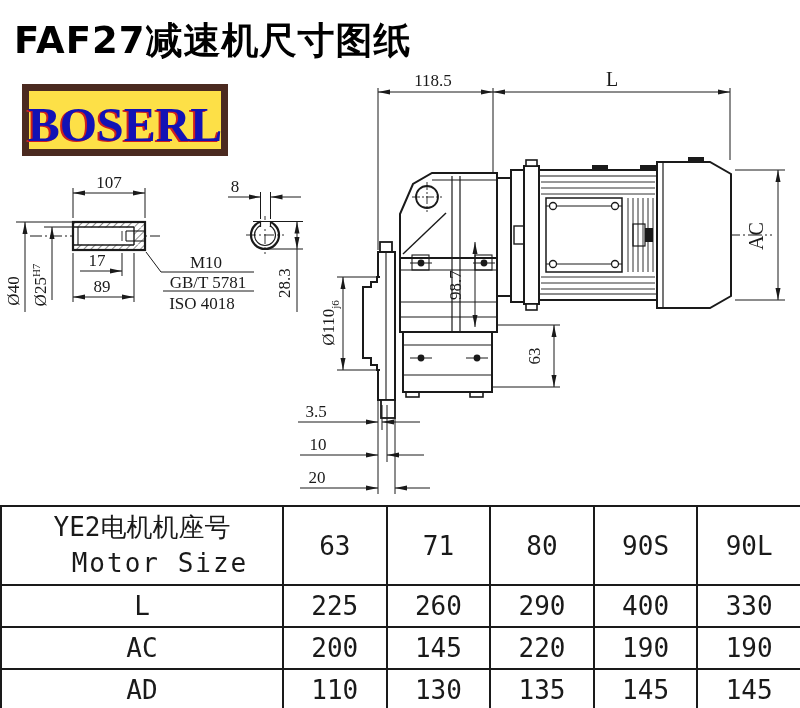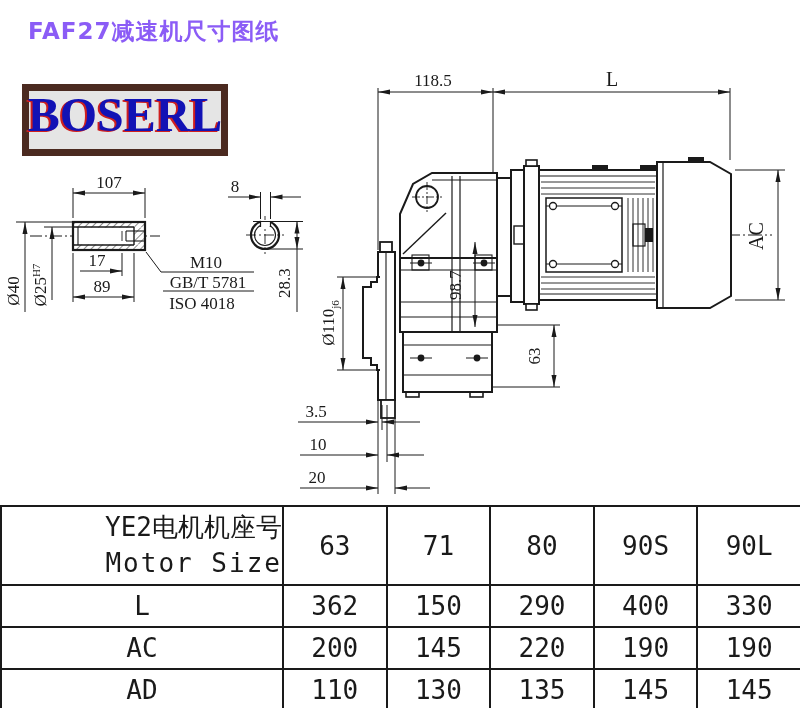--- a/index.html
+++ b/index.html
@@ -1,28 +1,28 @@
 <!DOCTYPE html>
 <html><head>
 <meta charset="utf-8">
 <style>
   html,body{margin:0;padding:0;}
   body{
     width:800px;height:708px;position:relative;background:#ffffff;
     font-family:"DejaVu Sans",sans-serif;color:#1a1a1a;overflow:hidden;
   }
   .title{
-    position:absolute;left:28px;top:16px;
-    font-size:23px;font-weight:bold;letter-spacing:1px;color:#8b5cf6;
+    position:absolute;left:14px;top:16px;
+    font-size:37px;font-weight:bold;letter-spacing:1px;color:#000000;
     font-family:"DejaVu Sans",sans-serif;
   }
   .logo-box{
     position:absolute;left:22px;top:84px;width:192px;height:58px;
-    border:7px solid #4b2a20;background:#e5e5e5;
-    display:flex;align-items:flex-start;justify-content:center;
+    border:7px solid #4b2a20;background:#fde047;
+    display:flex;align-items:flex-end;justify-content:center;
   }
   .logo-text{
     font-family:"Liberation Serif",serif;font-weight:bold;font-size:48px;
     color:#1212b5;text-shadow:-2px 1px 0 #cf1f1f;line-height:1;
   }
   svg text{font-family:"Liberation Serif",serif;fill:#1a1a1a;}
   .dim{font-size:17px;}
   .dim-big{font-size:20px;}
   .dim-small{font-size:11px;}
   .drawing{position:absolute;left:0;top:0;}
@@ -30,21 +30,21 @@
     position:absolute;left:0;top:505px;width:800px;height:203px;
     border-collapse:collapse;table-layout:fixed;background:#fff;
   }
   table.spec td{
     border:2px solid #1a1a1a;text-align:center;vertical-align:middle;
     font-family:"DejaVu Sans Mono","DejaVu Sans",monospace;
     font-size:26px;color:#1a1a1a;padding:0;
   }
   table.spec tr.hdr td{height:77px;}
   table.spec tr.datarow td{height:40px;}
-  .hdr-cell div{line-height:1.35;text-align:right;}
+  .hdr-cell div{line-height:1.35;}
   .hdr-en{letter-spacing:2px;padding-left:36px;}
   col.c0{width:282px;}
   col.cn{width:103.6px;}
 </style>
 </head>
 <body>
 
 <div class="title">FAF27减速机尺寸图纸</div>
 
 <div class="logo-box">
@@ -273,22 +273,22 @@
       <div class="hdr-en">Motor Size</div>
     </td>
     <td>63</td>
     <td>71</td>
     <td>80</td>
     <td>90S</td>
     <td>90L</td>
   </tr>
   <tr class="datarow">
     <td>L</td>
-    <td>362</td>
-    <td>150</td>
+    <td>225</td>
+    <td>260</td>
     <td>290</td>
     <td>400</td>
     <td>330</td>
   </tr>
   <tr class="datarow">
     <td>AC</td>
     <td>200</td>
     <td>145</td>
     <td>220</td>
     <td>190</td>

